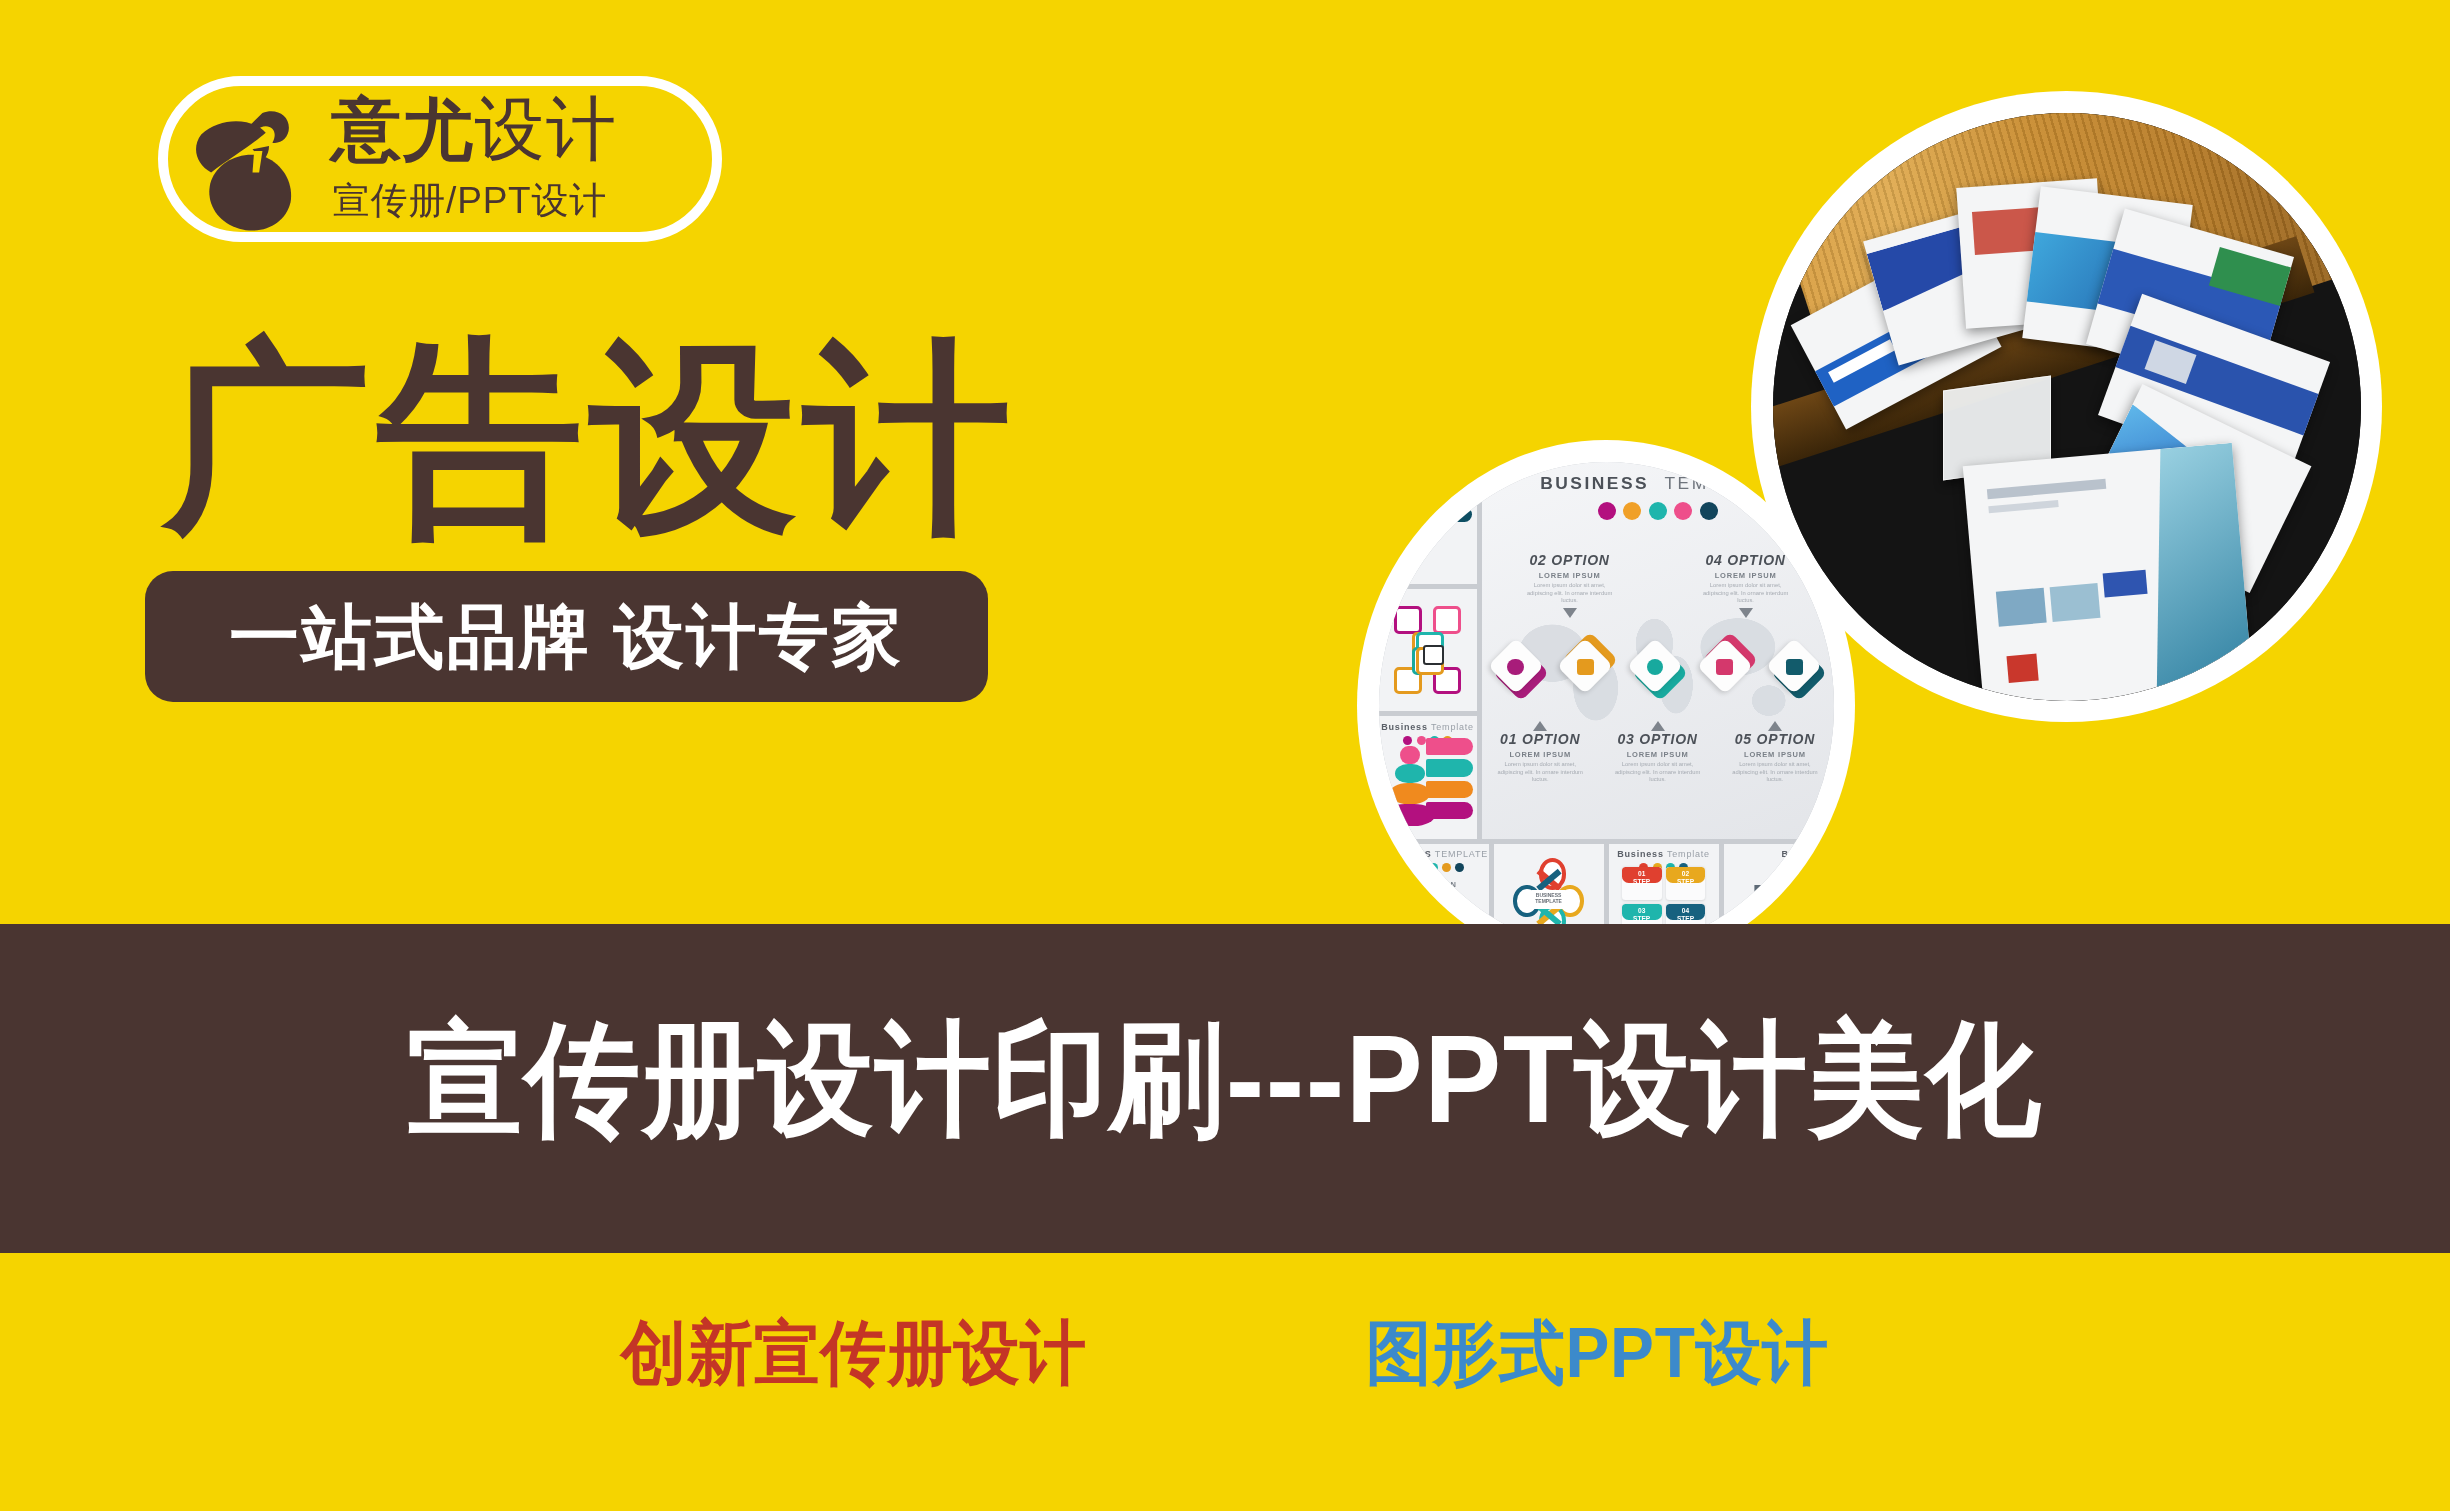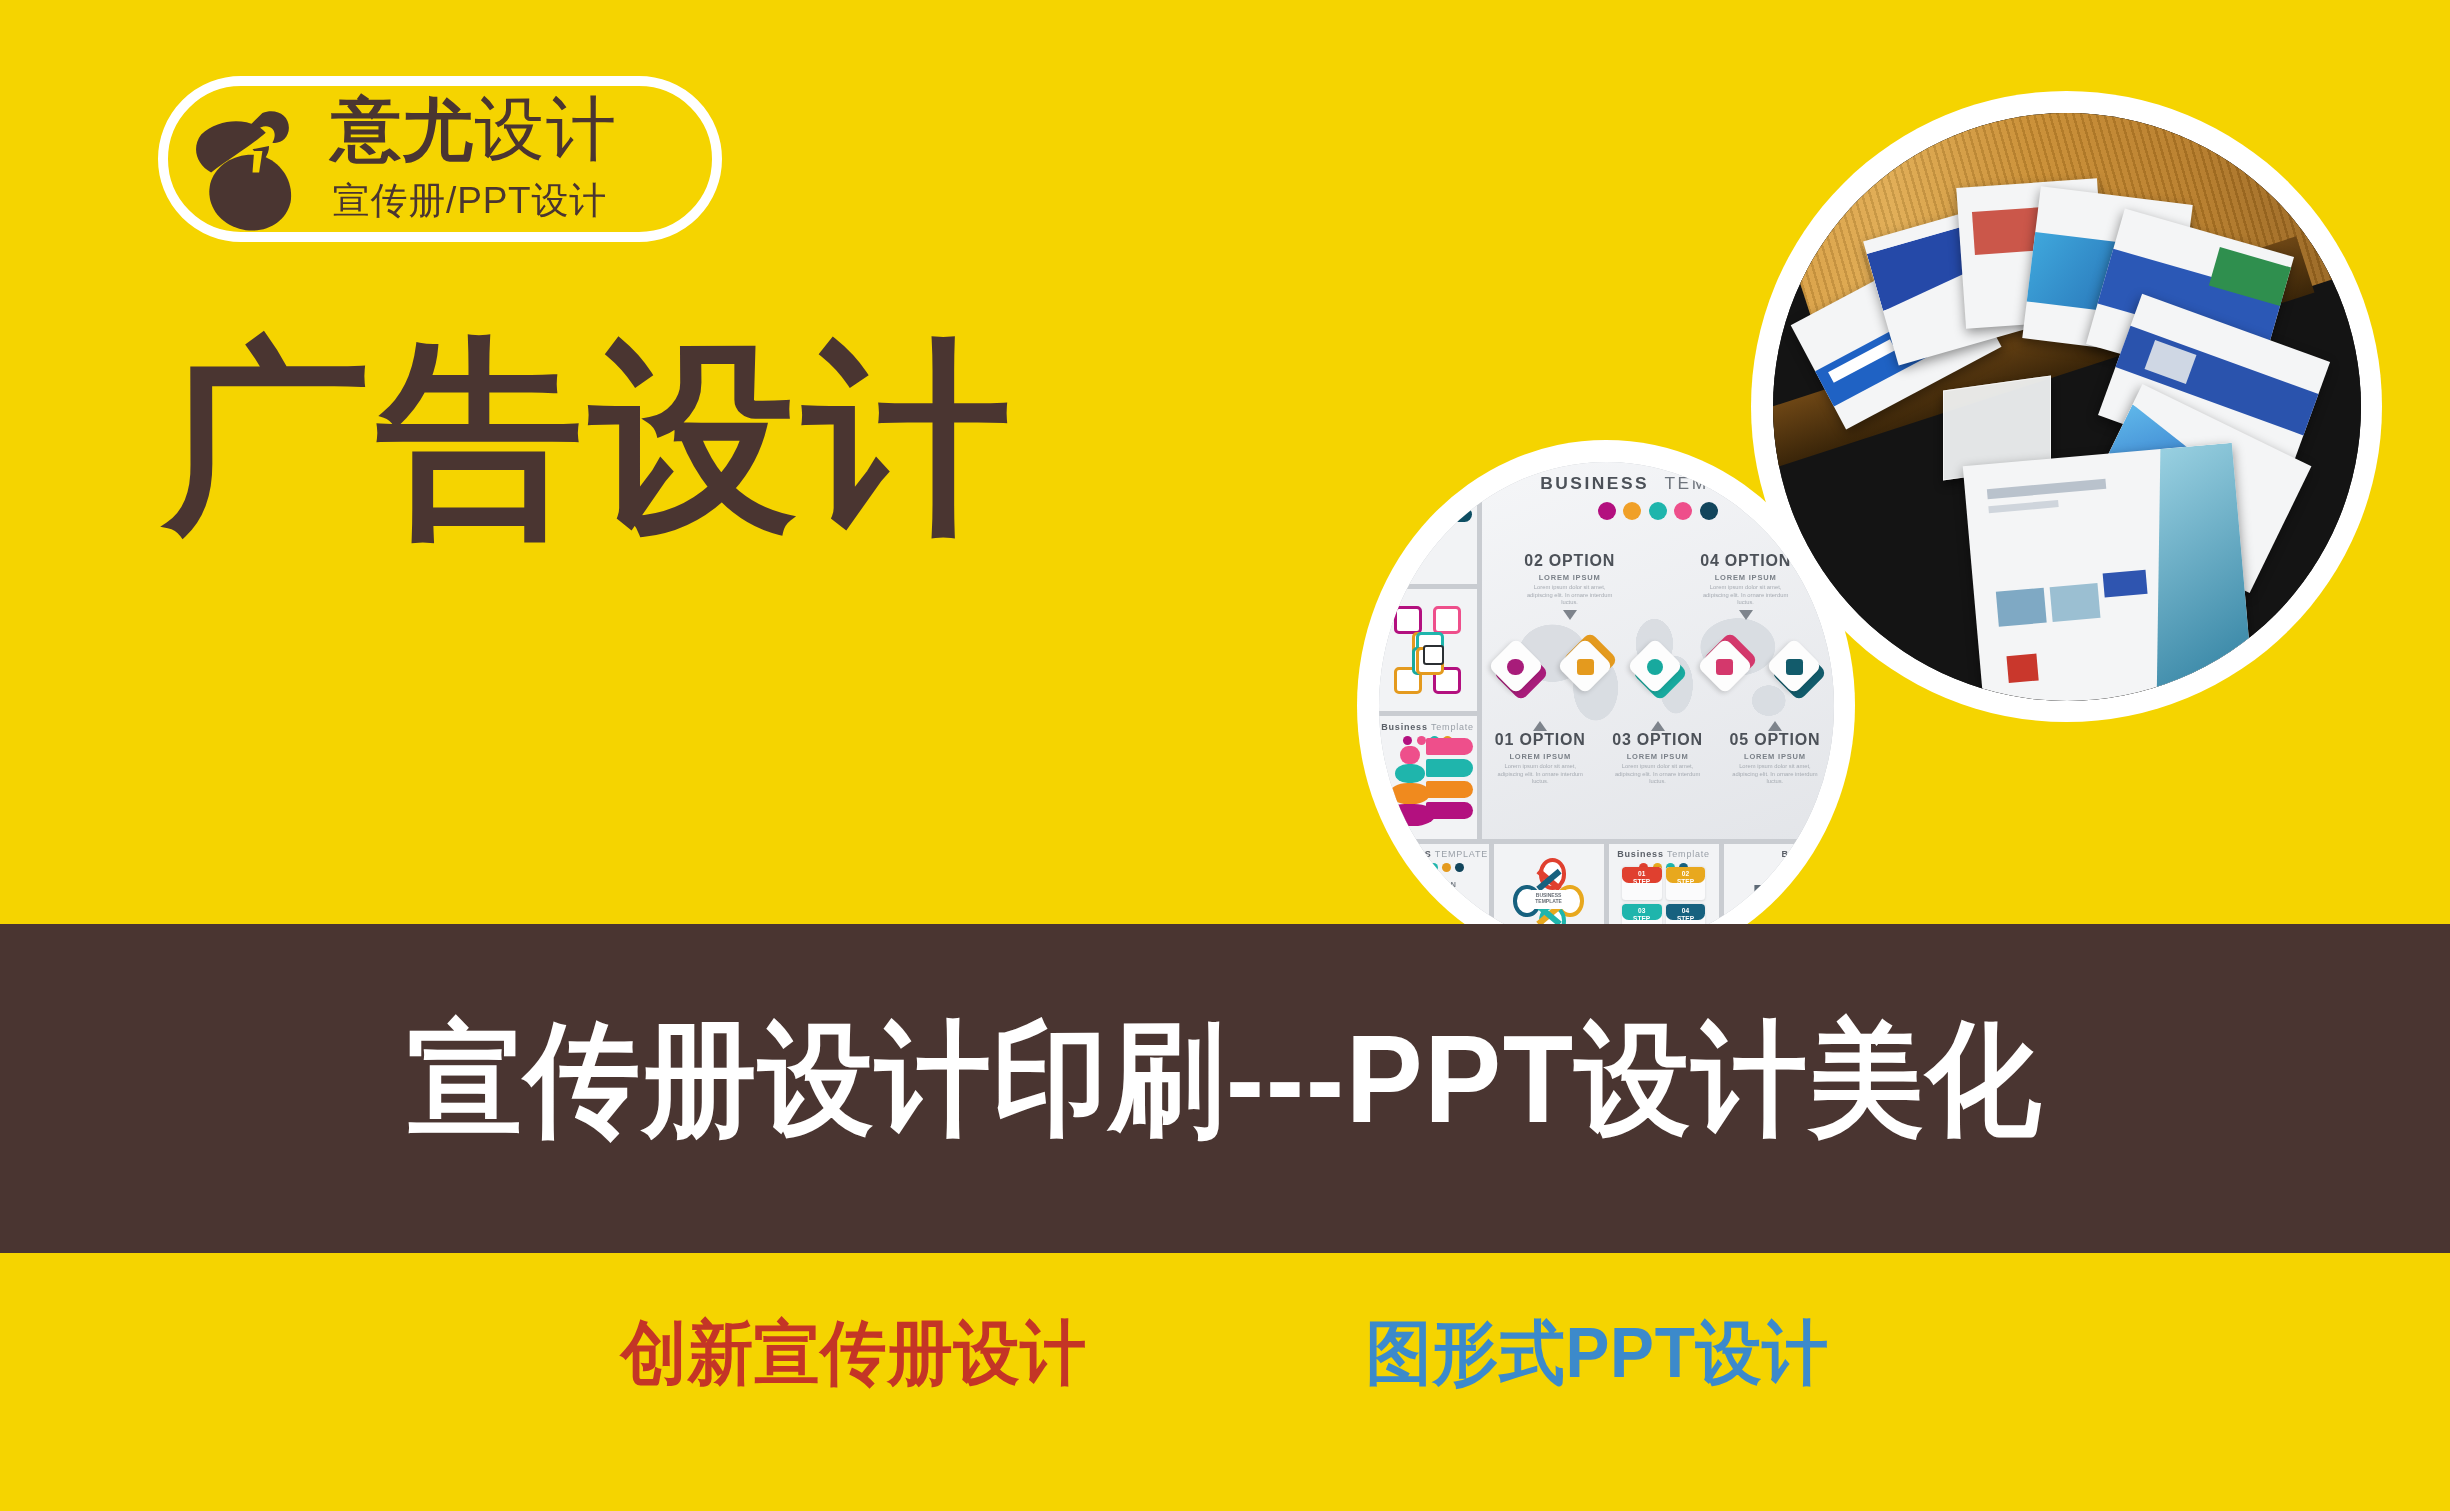--- a/index.html
+++ b/index.html
@@ -105,21 +105,21 @@
       radial-gradient(ellipse 18% 30% at 16% 40%,#d9dde2 60%,transparent 61%),
       radial-gradient(ellipse 12% 34% at 30% 62%,#d9dde2 60%,transparent 61%),
       radial-gradient(ellipse 10% 26% at 49% 34%,#d9dde2 60%,transparent 61%),
       radial-gradient(ellipse 9% 30% at 56% 60%,#d9dde2 60%,transparent 61%),
       radial-gradient(ellipse 20% 30% at 76% 36%,#d9dde2 60%,transparent 61%),
       radial-gradient(ellipse 9% 16% at 86% 70%,#d9dde2 60%,transparent 61%);
     opacity:.95;}
   .opts-top,.opts-bot{position:absolute;width:100%;display:flex;justify-content:space-around;}
   .opts-top{top:24%;} .opts-bot{top:68%;}
   .opt{width:27%;text-align:center;}
-  .opt .n{font-size:16px;font-weight:bold;color:#4c5158;letter-spacing:0.8px;}
+  .opt .n{font-size:14px;font-weight:bold;color:#4c5158;letter-spacing:0.8px;font-style:italic;}
   .opt .li{font-size:7.5px;font-weight:bold;color:#7a8088;letter-spacing:0.8px;margin-top:2.5px;}
   .opt .lp{font-size:5.8px;color:#a6abb2;line-height:7.5px;margin-top:2.5px;}
   .opt .tri{width:0;height:0;margin:3.3px auto 0;
     border-left:7.5px solid transparent;border-right:7.5px solid transparent;}
   .tri-down{border-top:10px solid #7e848c;}
   .tri-up{border-bottom:10px solid #7e848c;}
   .diamonds{position:absolute;left:4%;top:45%;width:92%;height:20%;
     display:flex;justify-content:space-between;align-items:center;}
   .dia{position:relative;width:45px;height:45px;}
   .dia .back{position:absolute;left:5px;top:6.6px;width:40px;height:40px;
@@ -173,20 +173,23 @@
       <path d="M86 66 L96 66 L92 92 L84 92 Z" fill="#F5D400"></path>
     </svg>
     <div class="logo-text-wrap">
       <div class="logo-brand"><span class="b-bold">意尤</span><span class="b-thin">设计</span></div>
       <div class="logo-sub">宣传册/PPT设计</div>
     </div>
   </div>
 
   <div class="headline z3">广告设计</div>
 
+  <div class="tag-pill z3">
+    <span class="tag-pill-text">一站式品牌 设计专家</span>
+  </div>
 
   <div class="medallion med-left z2">
     <div class="inner">
       <div class="collage">
 
         <div class="col-left">
           <div class="tile">
             <div style="position:absolute;left:5px;top:8.3px;width:88px;height:15px;background:#1FB5AC;border-radius:1.7px 8.3px 8.3px 1.7px;"></div>
             <div style="position:absolute;left:5px;top:26.6px;width:88px;height:15px;background:#12687C;border-radius:1.7px 8.3px 8.3px 1.7px;"></div>
             <div style="position:absolute;left:5px;top:45px;width:88px;height:15px;background:#0E4E63;border-radius:1.7px 8.3px 8.3px 1.7px;"></div>

